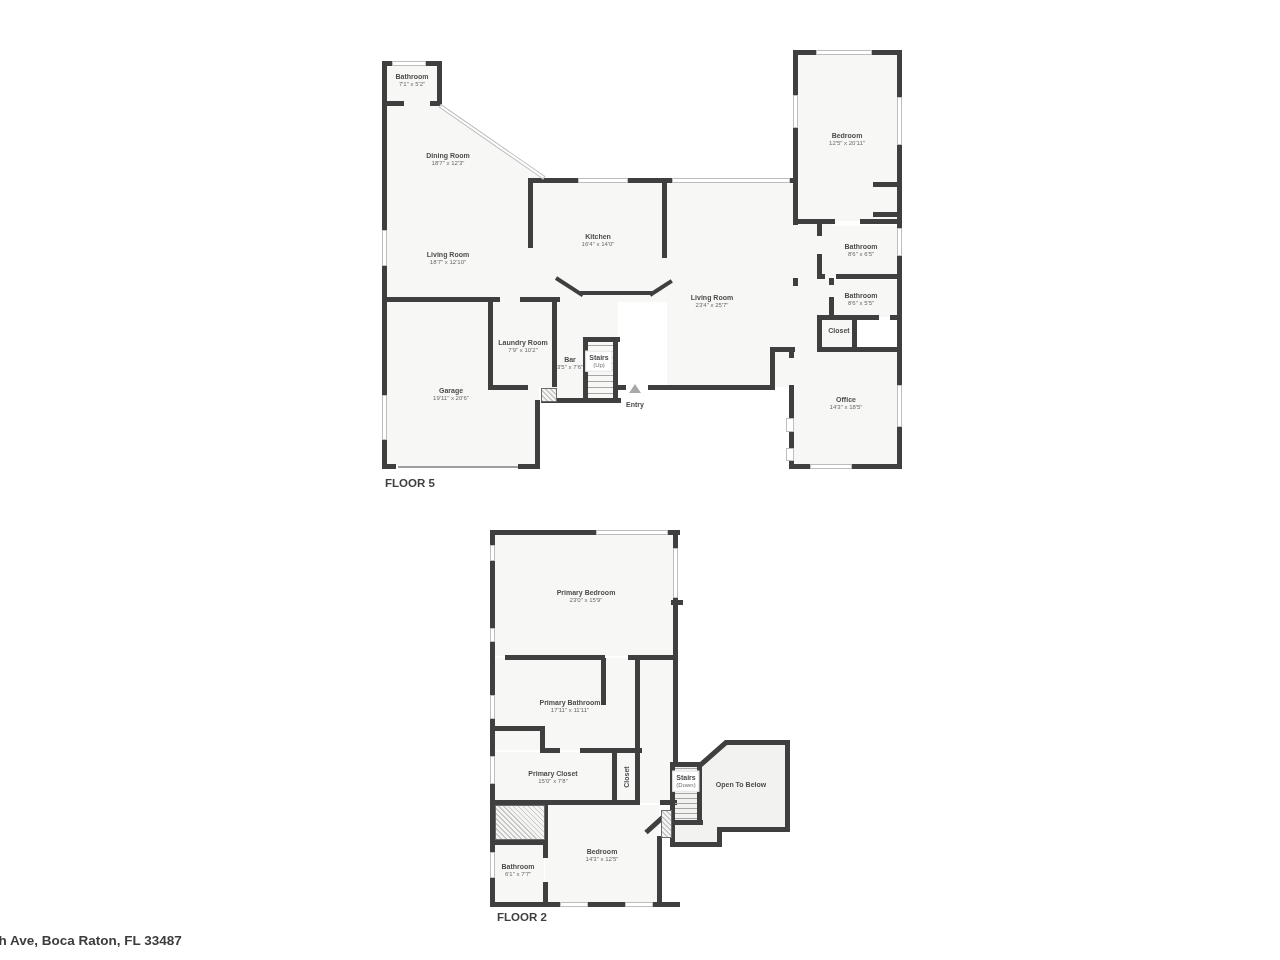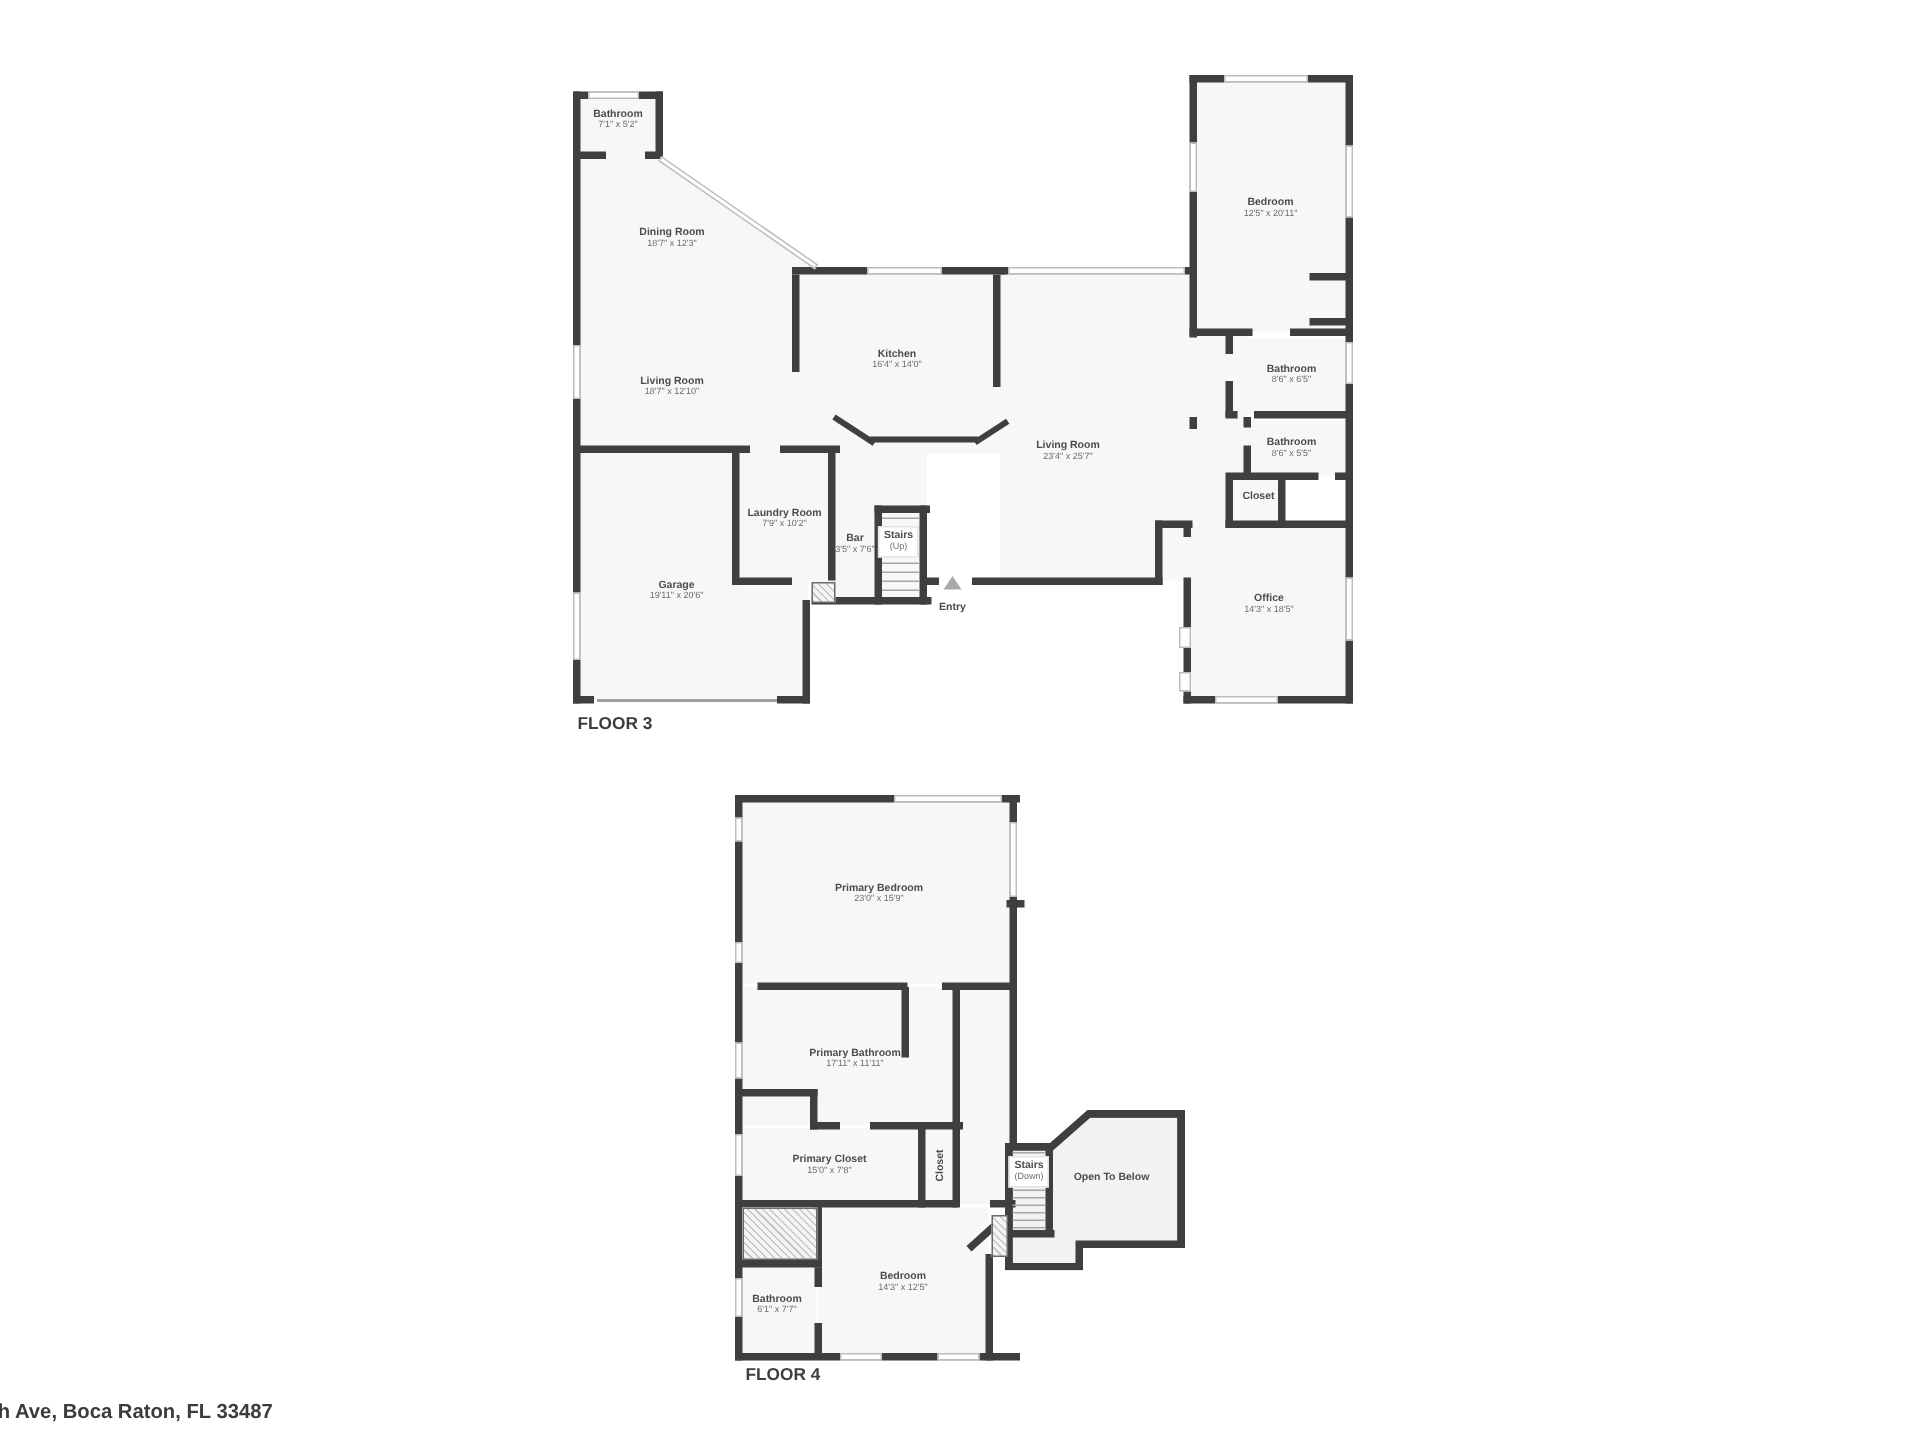--- a/index.html
+++ b/index.html
@@ -173,21 +173,21 @@
         <span class="nm">Stairs</span>
         <span class="dm">(Up)</span>
       </div>
       <div class="lbl" style="left: 635px; top: 405px;">
         <span class="nm">Entry</span>
       </div>
       <div class="lbl" style="left: 451px; top: 394px;">
         <span class="nm">Garage</span>
         <span class="dm">19'11" x 20'6"</span>
       </div>
-      <div class="title" style="left: 385px; top: 477px;">FLOOR 3</div>
+      <div class="title" style="left: 385px; top: 477px;">FLOOR 5</div>
     </section>
   <section id="floor2">
       <div class="f" style="left: 492px; top: 532px; width: 183px; height: 124px;"></div>
       <div class="f" style="left: 492px; top: 658px; width: 145px; height: 92px;"></div>
       <div class="f" style="left: 640px; top: 658px; width: 34px; height: 100px;"></div>
       <div class="f" style="left: 492px; top: 752px; width: 122px; height: 50px;"></div>
       <div class="f" style="left: 616px; top: 752px; width: 21px; height: 50px;"></div>
       <div class="f" style="left: 637px; top: 752px; width: 38px; height: 51px;"></div>
       <div class="f" style="left: 545px; top: 805px; width: 114px; height: 99px;"></div>
       <div class="f" style="left: 492px; top: 845px; width: 52px; height: 59px;"></div>
@@ -265,16 +265,16 @@
         <span class="nm">Open To Below</span>
       </div>
       <div class="lbl" style="left: 602px; top: 855px;">
         <span class="nm">Bedroom</span>
         <span class="dm">14'3" x 12'5"</span>
       </div>
       <div class="lbl" style="left: 518px; top: 870px;">
         <span class="nm">Bathroom</span>
         <span class="dm">6'1" x 7'7"</span>
       </div>
-      <div class="title" style="left: 497px; top: 911px;">FLOOR 4</div>
+      <div class="title" style="left: 497px; top: 911px;">FLOOR 2</div>
     </section>
   <div class="addr">th Ave, Boca Raton, FL 33487</div>
 </div>
 
 </body></html>

